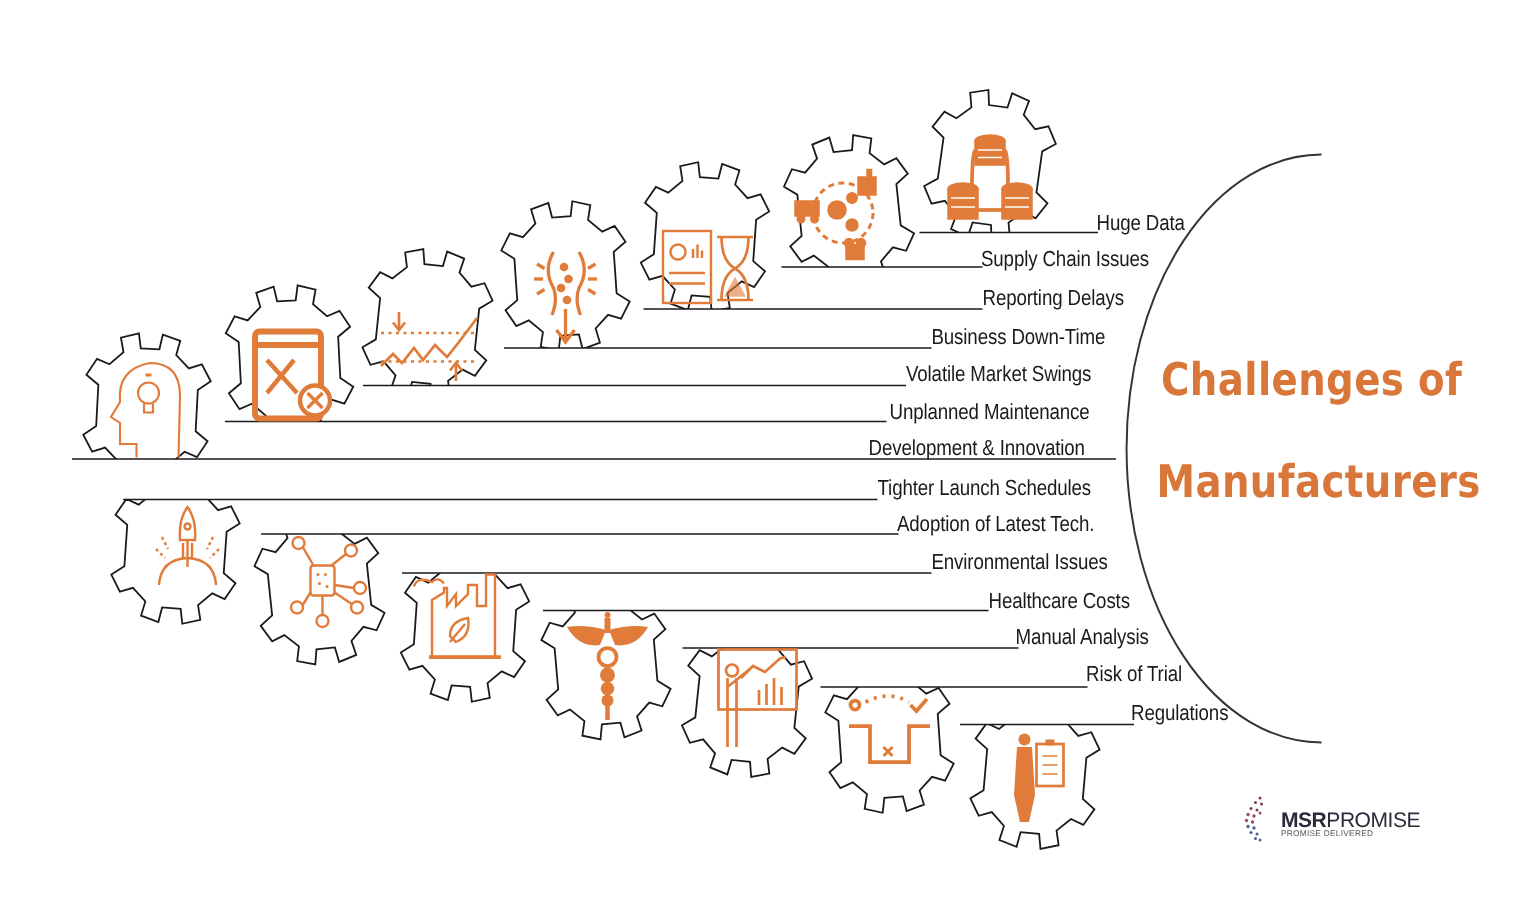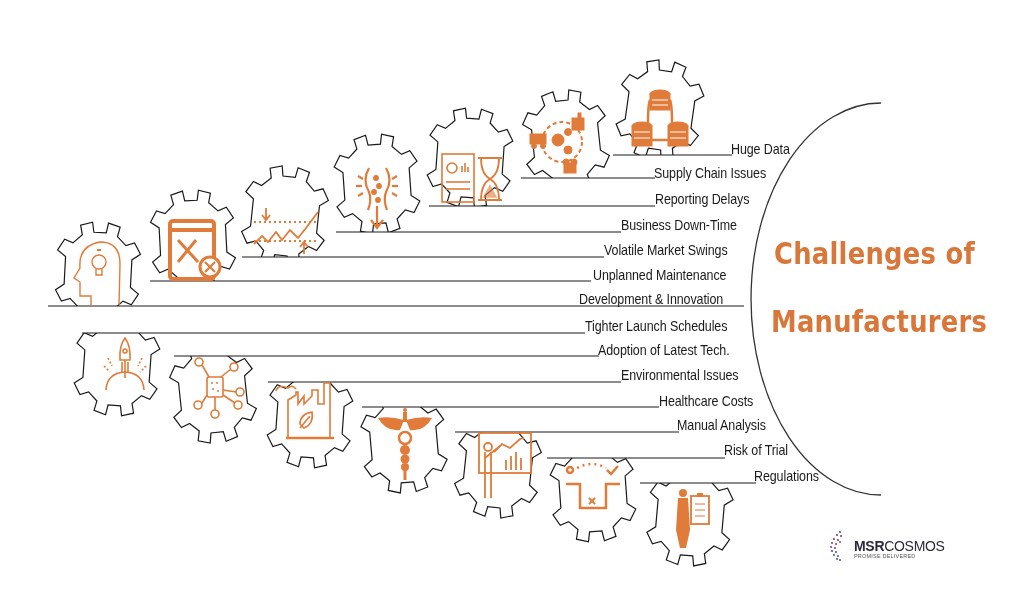--- a/index.html
+++ b/index.html
@@ -336,17 +336,17 @@
         </g>
     <g fill="#4a5a9a">
           <circle cx="6" cy="23" r="1.1"></circle>
           <circle cx="10" cy="24" r="1.1"></circle>
           <circle cx="8" cy="27" r="1"></circle>
           <circle cx="12" cy="28" r="1"></circle>
           <circle cx="11" cy="31" r="1"></circle>
           <circle cx="14" cy="32" r="1"></circle>
         </g>
   </svg>
-  <div class="logo-text"><span>MSR</span><span class="thin">COSMOS</span></div>
+  <div class="logo-text"><span>MSR</span><span class="thin">PROMISE</span></div>
   <div class="logo-sub">PROMISE DELIVERED</div>
 </div>
 
 </div>
 
 </body></html>

